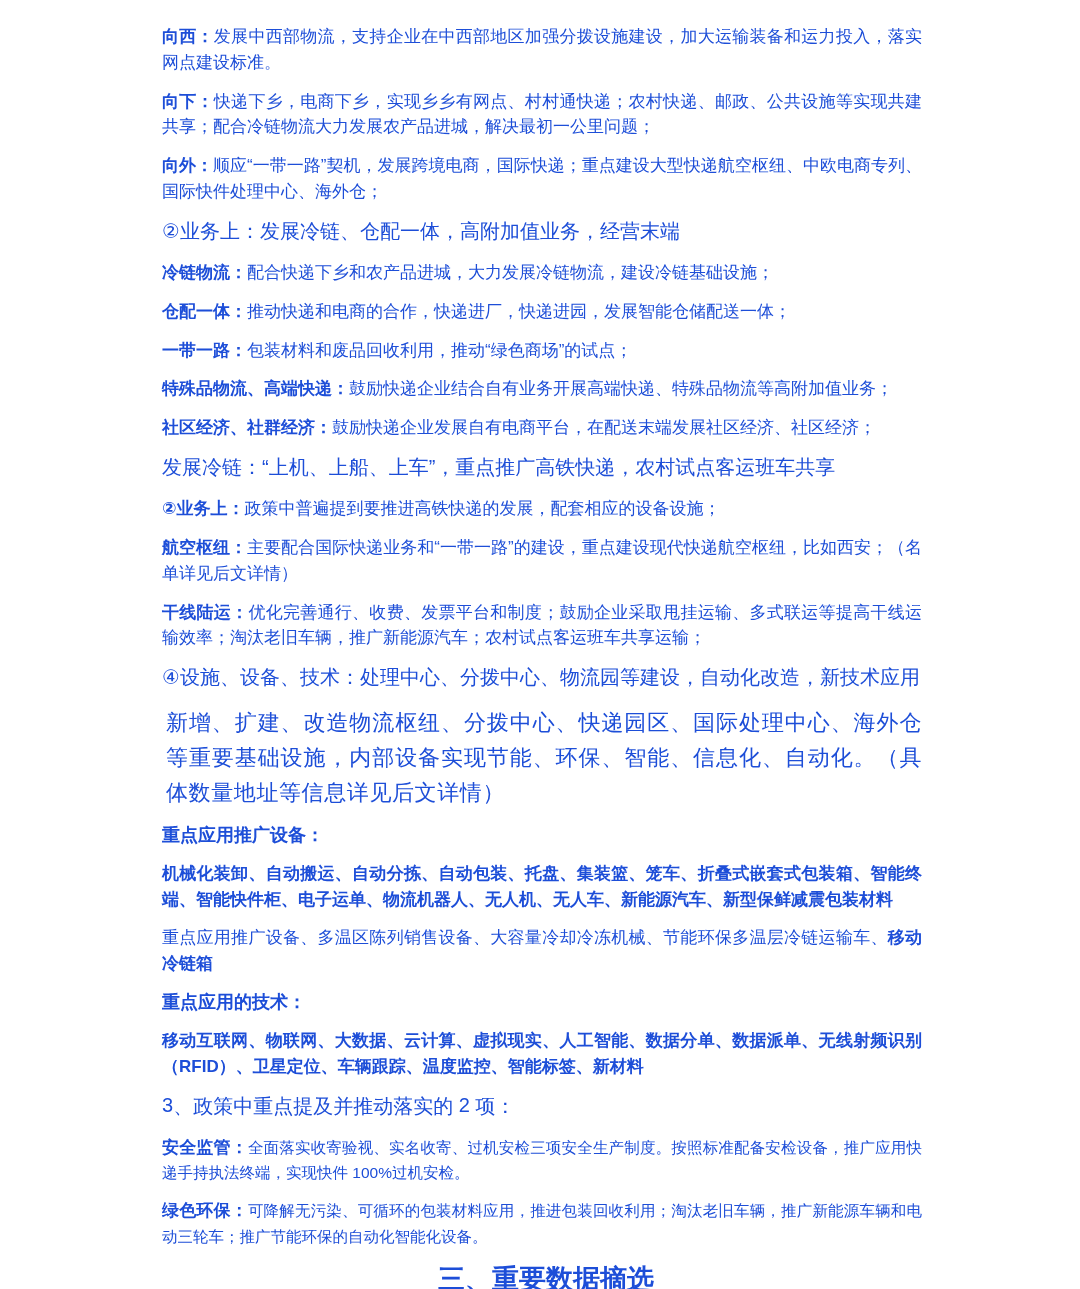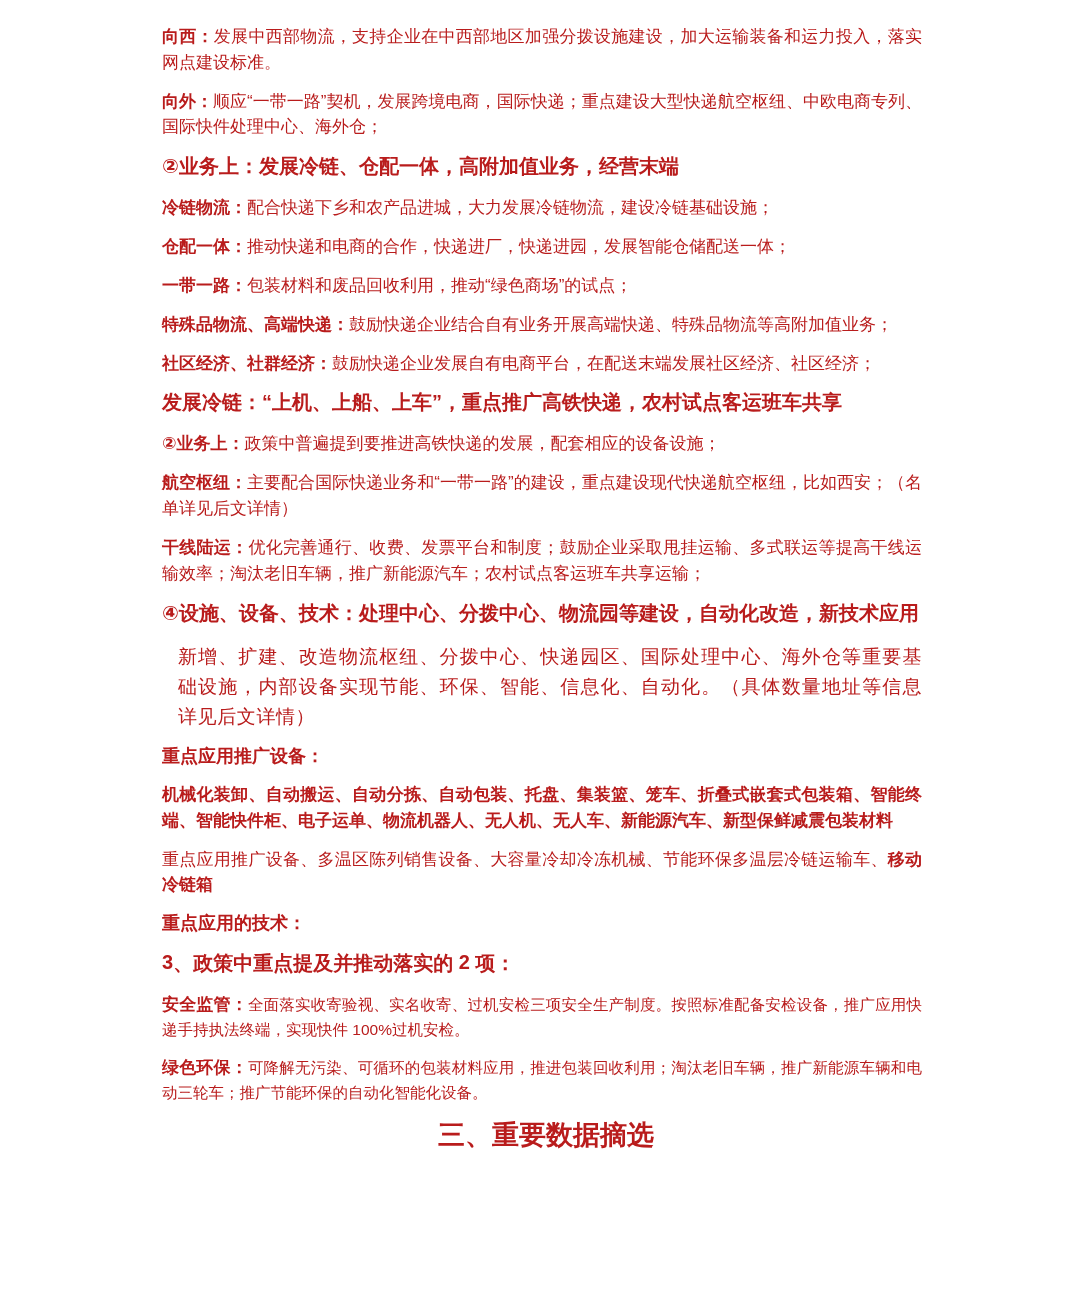--- a/index.html
+++ b/index.html
@@ -9,48 +9,48 @@
   }
   .page {
     width: 1080px;
     height: 1289px;
     margin: 0 auto;
     background: #ffffff;
     overflow: hidden;
     box-sizing: border-box;
     padding: 24px 158px 16px 162px;
     font-family: "Liberation Sans", "DejaVu Sans", sans-serif;
-    color: #b91c1c;
+    color: #1d4ed8;
   }
   .para {
     font-size: 17px;
     line-height: 1.52;
     margin: 0 0 13px 0;
     text-align: justify;
   }
   .lbl {
     font-weight: bold;
   }
   .h-sub {
     font-size: 20px;
-    font-weight: bold;
+    font-weight: normal;
     line-height: 1.35;
     margin: 4px 0 15px 0;
   }
   .h-mini {
     font-size: 18px;
     font-weight: bold;
     line-height: 1.35;
     margin: 4px 0 14px 0;
   }
   .para-lg {
-    font-size: 19px;
+    font-size: 22px;
     line-height: 1.58;
     letter-spacing: 0.6px;
-    margin: 0 0 12px 16px;
+    margin: 0 0 12px 4px;
     text-align: justify;
   }
   .para-bold {
     font-size: 17px;
     font-weight: bold;
     line-height: 1.52;
     margin: 0 0 13px 0;
     text-align: justify;
   }
   .para-sm {
@@ -78,20 +78,21 @@
     font-weight: bold;
   }
 </style>
 </head>
 <body>
 
 <div class="page">
 
   <p class="para"><span class="lbl">向西：</span><span>发展中西部物流，支持企业在中西部地区加强分拨设施建设，加大运输装备和运力投入，落实网点建设标准。</span></p>
 
+  <p class="para"><span class="lbl">向下：</span><span>快递下乡，电商下乡，实现乡乡有网点、村村通快递；农村快递、邮政、公共设施等实现共建共享；配合冷链物流大力发展农产品进城，解决最初一公里问题；</span></p>
 
   <p class="para"><span class="lbl">向外：</span><span>顺应“一带一路”契机，发展跨境电商，国际快递；重点建设大型快递航空枢纽、中欧电商专列、国际快件处理中心、海外仓；</span></p>
 
   <h2 class="h-sub">②业务上：发展冷链、仓配一体，高附加值业务，经营末端</h2>
 
   <p class="para"><span class="lbl">冷链物流：</span><span>配合快递下乡和农产品进城，大力发展冷链物流，建设冷链基础设施；</span></p>
 
   <p class="para"><span class="lbl">仓配一体：</span><span>推动快递和电商的合作，快递进厂，快递进园，发展智能仓储配送一体；</span></p>
 
   <p class="para"><span class="lbl">一带一路：</span><span>包装材料和废品回收利用，推动“绿色商场”的试点；</span></p>
@@ -113,20 +114,21 @@
   <p class="para-lg">新增、扩建、改造物流枢纽、分拨中心、快递园区、国际处理中心、海外仓等重要基础设施，内部设备实现节能、环保、智能、信息化、自动化。（具体数量地址等信息详见后文详情）</p>
 
   <h3 class="h-mini">重点应用推广设备：</h3>
 
   <p class="para-bold">机械化装卸、自动搬运、自动分拣、自动包装、托盘、集装篮、笼车、折叠式嵌套式包装箱、智能终端、智能快件柜、电子运单、物流机器人、无人机、无人车、新能源汽车、新型保鲜减震包装材料</p>
 
   <p class="para"><span>重点应用推广设备、多温区陈列销售设备、大容量冷却冷冻机械、节能环保多温层冷链运输车、</span><span class="b">移动冷链箱</span></p>
 
   <h3 class="h-mini">重点应用的技术：</h3>
 
+  <p class="para-bold">移动互联网、物联网、大数据、云计算、虚拟现实、人工智能、数据分单、数据派单、无线射频识别（RFID）、卫星定位、车辆跟踪、温度监控、智能标签、新材料</p>
 
   <h2 class="h-sub"><span class="num">3</span><span>、政策中重点提及并推动落实的 </span><span class="num">2</span><span> 项：</span></h2>
 
   <p class="para-sm"><span class="lbl">安全监管：</span><span>全面落实收寄验视、实名收寄、过机安检三项安全生产制度。按照标准配备安检设备，推广应用快递手持执法终端，实现快件 100%过机安检。</span></p>
 
   <p class="para-sm"><span class="lbl">绿色环保：</span><span>可降解无污染、可循环的包装材料应用，推进包装回收利用；淘汰老旧车辆，推广新能源车辆和电动三轮车；推广节能环保的自动化智能化设备。</span></p>
 
   <h1 class="h-big">三、重要数据摘选</h1>
 
 </div>

